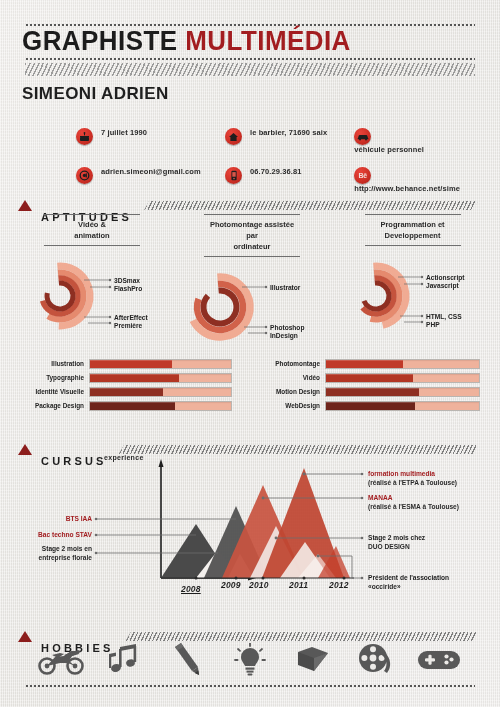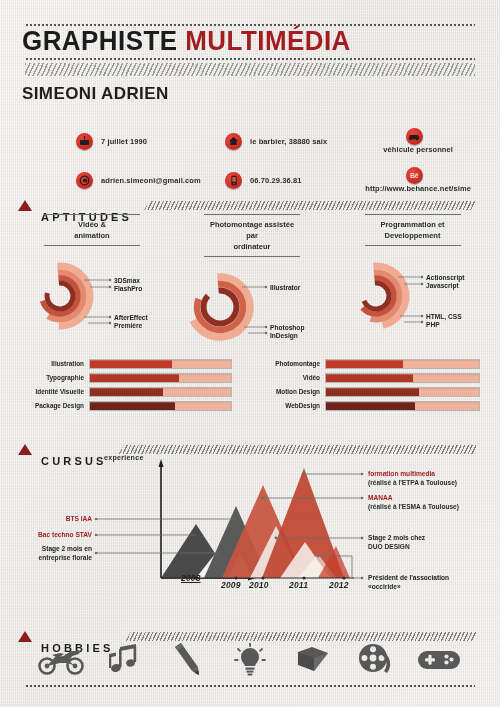--- a/index.html
+++ b/index.html
@@ -43,21 +43,21 @@
   .t-red{color:#a21d20;}
   .name{
     position:absolute;left:22px;top:84px;
     font-size:17px;font-weight:bold;color:#1f1f1f;
     letter-spacing:.4px;
   }
 
   
   .contacts{position:absolute;left:62px;top:128px;width:420px;}
   .crow{display:flex;margin-bottom:13px;}
-  .citem{display:flex;align-items:center;padding-left:14px;}
+  .citem{display:flex;padding-left:14px;}
   .citem.c1{width:150px;}
   .citem.c2{width:128px;}
   .citem.c3{width:142px;flex-direction:column;}
   .cicon{
     width:17px;height:17px;border-radius:50%;
     background:radial-gradient(circle at 35% 28%, #e8443a 0%, #cf3026 55%, #a8201a 100%);
     box-shadow:0 1px 1px rgba(0,0,0,.3);
     flex:0 0 auto;margin-right:8px;
     display:flex;align-items:center;justify-content:center;
     color:#1a1a1a;font-size:8px;font-weight:bold;line-height:1;
@@ -155,21 +155,21 @@
             </svg>
         </span>
         <span class="ctext">7 juillet 1990</span>
       </div>
       <div class="citem c2">
         <span class="cicon">
           <svg width="11" height="10" viewBox="0 0 11 10">
               <path d="M5.5 1 L10 5 L8.6 5 L8.6 9 L2.4 9 L2.4 5 L1 5 Z" fill="#1e1e1e"></path>
             </svg>
         </span>
-        <span class="ctext">le barbier, 38880 saix</span>
+        <span class="ctext">le barbier, 71690 saix</span>
       </div>
       <div class="citem c3">
         <span class="cicon">
           <svg width="12" height="9" viewBox="0 0 12 9">
               <path d="M1 6 L1.8 3.6 Q2 3 2.7 3 L9.3 3 Q10 3 10.2 3.6 L11 6 Z" fill="#1e1e1e"></path>
               <rect x="0.6" y="6" width="10.8" height="1.2" rx="0.5" fill="#1e1e1e"></rect>
               <circle cx="3" cy="7.4" r="1" fill="#1e1e1e"></circle>
               <circle cx="9" cy="7.4" r="1" fill="#1e1e1e"></circle>
             </svg>
         </span>
@@ -426,21 +426,21 @@
         </g>
       <g fill="#6d6d6d">
           <circle cx="286" cy="24" r="1.4"></circle>
           <circle cx="245" cy="48" r="1.4"></circle>
           <circle cx="258" cy="88" r="1.4"></circle>
           <circle cx="300" cy="106" r="1.4"></circle>
         </g>
     </svg>
 
     
-    <div class="ticklabel" style="left:163px;top:123px;text-decoration:underline;">2008</div>
+    <div class="ticklabel" style="left:163px;top:134px;text-decoration:underline;">2008</div>
     <div class="ticklabel" style="left:203px;top:130px;">2009</div>
     <div class="ticklabel" style="left:231px;top:130px;">2010</div>
     <div class="ticklabel" style="left:271px;top:130px;">2011</div>
     <div class="ticklabel" style="left:311px;top:130px;">2012</div>
 
     
     <div class="annot left" style="left:0px;top:64px;width:74px;">
       <div class="hd">BTS IAA</div>
     </div>
     <div class="annot left" style="left:0px;top:80px;width:74px;">

